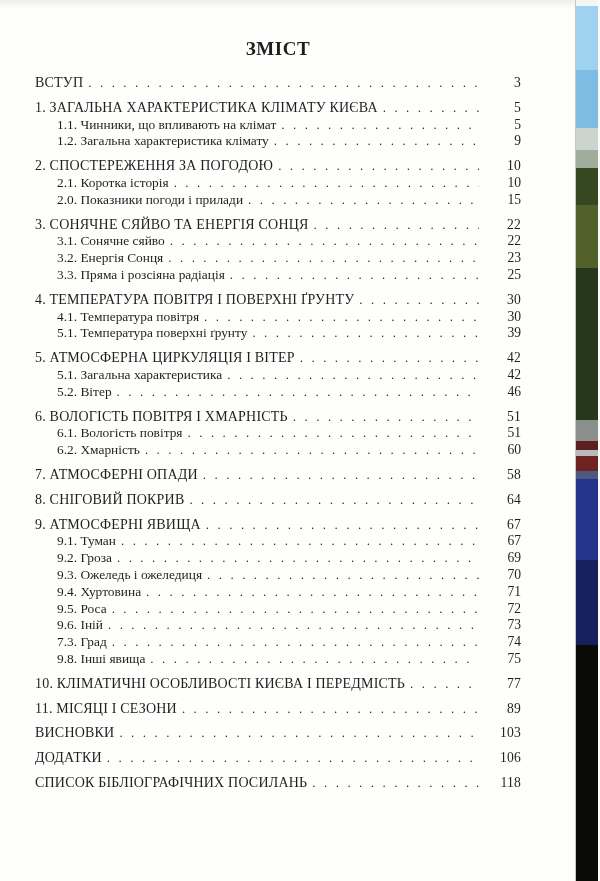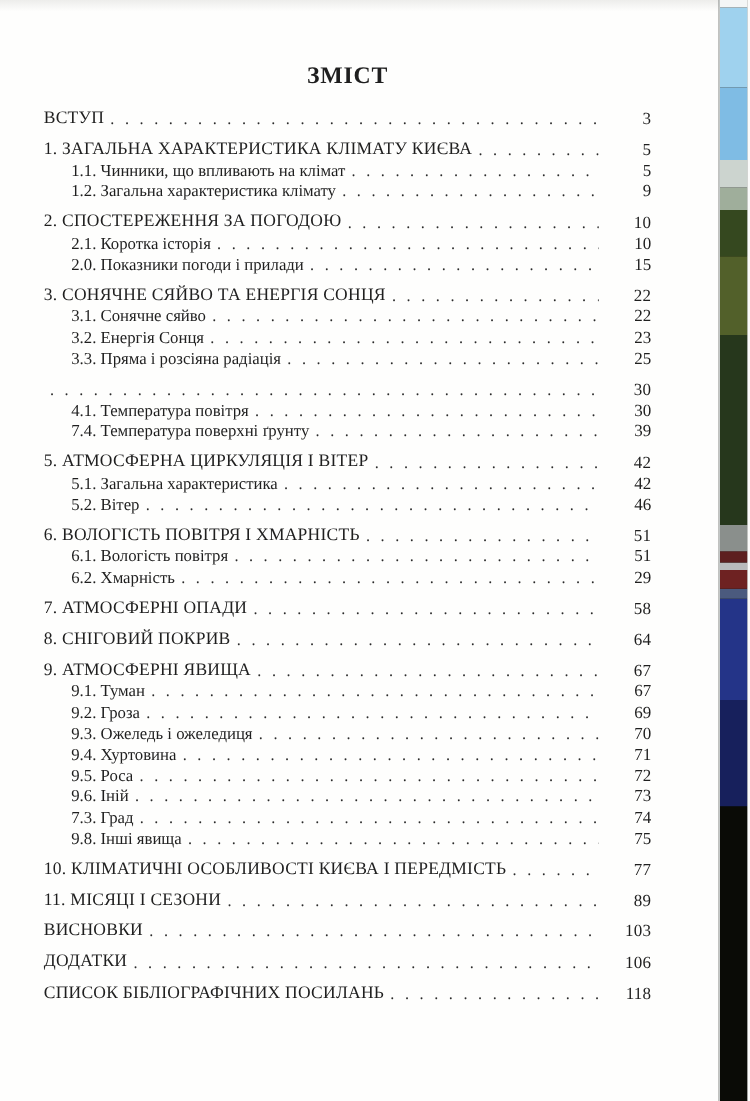--- a/index.html
+++ b/index.html
@@ -22,21 +22,21 @@
     top: 0; left: 0;
     width: 100%; height: 9px;
     background: linear-gradient(#ededeb, rgba(255,255,255,0));
     pointer-events: none;
   }
   .content {
     position: absolute;
     top: 0;
     left: 35px;
     width: 486px;
-    padding-top: 50px;
+    padding-top: 38px;
   }
   .toc-title {
     margin: 0 0 15px 0;
     text-align: center;
     font-size: 19px;
     font-weight: bold;
     letter-spacing: 0.6px;
     line-height: 22px;
   }
   .toc-list {
@@ -194,30 +194,31 @@
           <span class="toc-label">3.2. Енергія Сонця</span>
           <span class="toc-leader"></span>
           <span class="toc-pageno">23</span>
         </div>
         <div class="toc-row level-1">
           <span class="toc-label">3.3. Пряма і розсіяна радіація</span>
           <span class="toc-leader"></span>
           <span class="toc-pageno">25</span>
         </div>
         <div class="toc-row level-0 gap-before">
+          <span class="toc-label">4. ТЕМПЕРАТУРА ПОВІТРЯ І ПОВЕРХНІ ҐРУНТУ</span>
           <span class="toc-leader"></span>
           <span class="toc-pageno">30</span>
         </div>
         <div class="toc-row level-1">
           <span class="toc-label">4.1. Температура повітря</span>
           <span class="toc-leader"></span>
           <span class="toc-pageno">30</span>
         </div>
         <div class="toc-row level-1">
-          <span class="toc-label">7.4. Температура поверхні ґрунту</span>
+          <span class="toc-label">5.1. Температура поверхні ґрунту</span>
           <span class="toc-leader"></span>
           <span class="toc-pageno">39</span>
         </div>
         <div class="toc-row level-0 gap-before">
           <span class="toc-label">5. АТМОСФЕРНА ЦИРКУЛЯЦІЯ І ВІТЕР</span>
           <span class="toc-leader"></span>
           <span class="toc-pageno">42</span>
         </div>
         <div class="toc-row level-1">
           <span class="toc-label">5.1. Загальна характеристика</span>
@@ -235,21 +236,21 @@
           <span class="toc-pageno">51</span>
         </div>
         <div class="toc-row level-1">
           <span class="toc-label">6.1. Вологість повітря</span>
           <span class="toc-leader"></span>
           <span class="toc-pageno">51</span>
         </div>
         <div class="toc-row level-1">
           <span class="toc-label">6.2. Хмарність</span>
           <span class="toc-leader"></span>
-          <span class="toc-pageno">29</span>
+          <span class="toc-pageno">60</span>
         </div>
         <div class="toc-row level-0 gap-before">
           <span class="toc-label">7. АТМОСФЕРНІ ОПАДИ</span>
           <span class="toc-leader"></span>
           <span class="toc-pageno">58</span>
         </div>
         <div class="toc-row level-0 gap-before">
           <span class="toc-label">8. СНІГОВИЙ ПОКРИВ</span>
           <span class="toc-leader"></span>
           <span class="toc-pageno">64</span>

